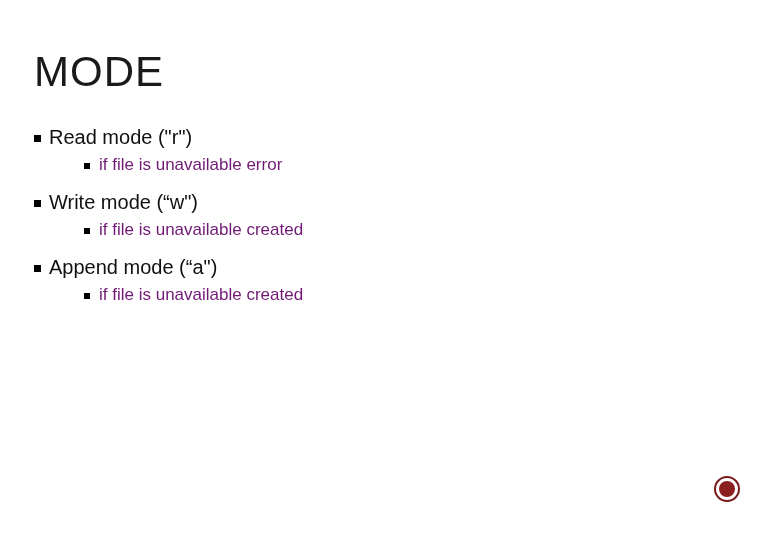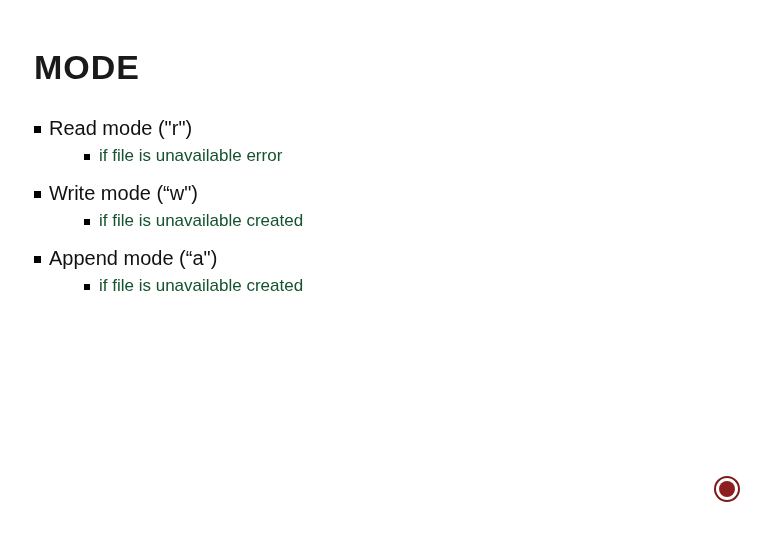--- a/index.html
+++ b/index.html
@@ -5,40 +5,40 @@
   * { margin: 0; padding: 0; box-sizing: border-box; }
   html, body { width: 780px; height: 540px; background: #fff; font-family: Arial, Helvetica, sans-serif; }
   .slide {
     position: relative;
     width: 780px;
     height: 540px;
     padding: 48px 34px 20px 34px;
   }
   .title {
     font-family: "Arial Black", Arial, sans-serif;
-    font-weight: 700;
-    font-size: 34px;
+    font-weight: 400;
+    font-size: 42px;
     letter-spacing: 1px;
     color: #1a1a1a;
     margin-bottom: 30px;
   }
   .level1 {
     display: flex;
     align-items: flex-start;
     font-size: 20px;
     color: #111;
     margin-top: 16px;
     margin-bottom: 2px;
   }
   .level1:first-of-type { margin-top: 0; }
   .level2 {
     display: flex;
     align-items: flex-start;
     font-size: 17px;
-    color: #14532d;
+    color: #701a75;
     margin-left: 50px;
     margin-top: 6px;
     text-align: center;
   }
   .bullet-main {
     display: inline-block;
     width: 7px;
     height: 7px;
     background: #000;
     margin-top: 9px;

